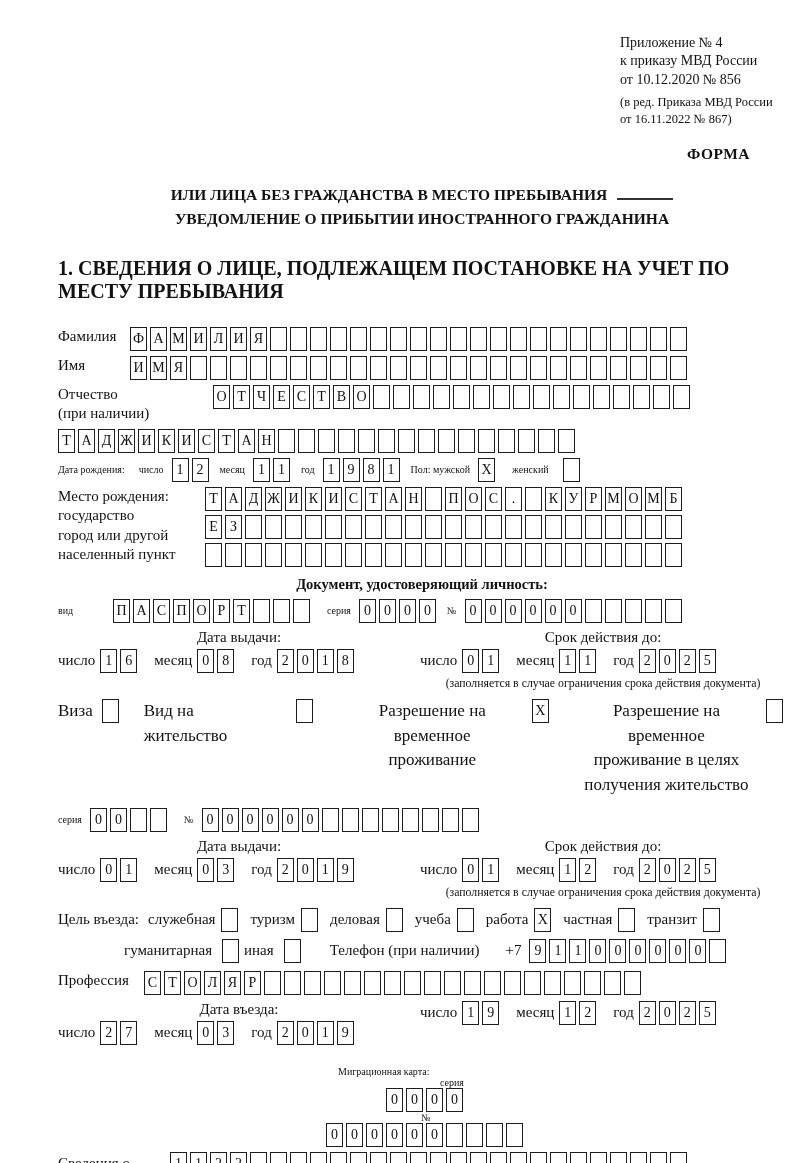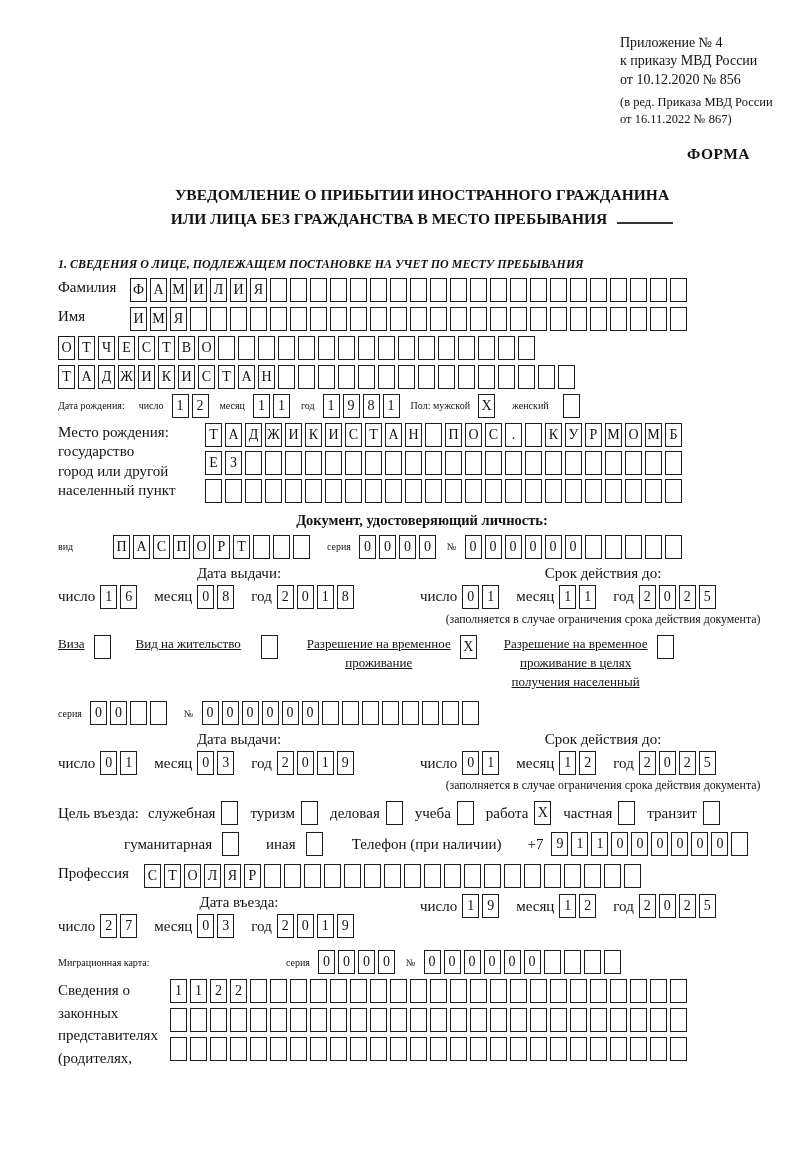--- a/index.html
+++ b/index.html
@@ -22,21 +22,21 @@
   }
 
   
   .hdr { margin-left:562px; width:230px; font-size:14px; line-height:1.32; }
   .hdr .sub { font-size:12.5px; margin-top:5px; line-height:1.3; }
   .forma { text-align:right; padding-right:36px; font-weight:bold; font-size:15.5px; margin-top:18px; letter-spacing:0.5px; }
 
   .title { text-align:center; font-weight:bold; font-size:15.5px; line-height:1.55; margin-top:20px; }
   .title-underline { display:inline-block; width:56px; border-bottom:2px solid #333; margin-left:10px; vertical-align:baseline; }
 
-  .sec-heading { font-weight:bold; font-size:12px; margin-top:26px; margin-bottom:6px;font-style:italic; }
+  .sec-heading { font-weight:bold; font-size:20px; margin-top:26px; margin-bottom:24px; }
 
   .frow { display:flex; align-items:flex-start; margin-bottom:5px; }
   .flabel { font-size:15px; line-height:1.3; flex:none; }
   .w70  { width:72px; }
   .w120 { width:123px; }
   .w150 { width:155px; }
   .w145 { width:147px; }
   .lbl { font-size:10px; flex:none; }
 
   .inline-row { display:flex; align-items:center; margin-bottom:5px; font-size:15px; }
@@ -52,21 +52,21 @@
   .dates-heading { text-align:center; font-size:15px; margin-bottom:3px; }
   .dateline { display:flex; align-items:center; font-size:15px; }
   .dateline .t { margin-right:5px; }
   .dateline .grp { margin-left:14px; display:flex; align-items:center; }
   .note { font-size:11.8px; text-align:center; margin-top:3px; }
 
   .intro { font-size:15px; line-height:1.55; margin-top:8px; }
 
   .opt-row { display:flex; align-items:flex-start; margin-top:8px; margin-bottom:10px; }
   .opt { display:flex; align-items:flex-start; }
-  .opt .optlabel { font-size:13px; line-height:1.45;text-decoration:underline; }
+  .opt .optlabel { font-size:17px; line-height:1.45; }
   .opt .optlabel.c { text-align:center; }
   .opt .boxes { margin-left:9px; margin-top:0; }
 
   .purpose-row { display:flex; align-items:center; font-size:15px; margin-bottom:7px; flex-wrap:nowrap; }
   .purpose-row .boxes { margin-left:6px; }
   .purpose-row .plabel { margin-left:9px; }
 
   .guard-row { display:flex; align-items:flex-start; margin-top:4px; }
   .guard-label { width:112px; flex:none; font-size:15px; line-height:1.5; }
   .guard-boxes > div.boxline { margin-bottom:5px; }
@@ -81,24 +81,24 @@
     <div>к приказу МВД России</div>
     <div>от 10.12.2020 № 856</div>
     <div class="sub">
       <div>(в ред. Приказа МВД России</div>
       <div>от 16.11.2022 № 867)</div>
     </div>
   </div>
   <div class="forma">ФОРМА</div>
 
   <div class="title">
-    <div>УВЕДОМЛЕНИЕ О ПРИБЫТИИ ИНОСТРАННОГО ГРАЖДАНИНА</div>
     <div>
       <span>ИЛИ ЛИЦА БЕЗ ГРАЖДАНСТВА В МЕСТО ПРЕБЫВАНИЯ</span><span class="title-underline"></span>
     </div>
+    <div>УВЕДОМЛЕНИЕ О ПРИБЫТИИ ИНОСТРАННОГО ГРАЖДАНИНА</div>
   </div>
 
   <div class="sec-heading">1. СВЕДЕНИЯ О ЛИЦЕ, ПОДЛЕЖАЩЕМ ПОСТАНОВКЕ НА УЧЕТ ПО МЕСТУ ПРЕБЫВАНИЯ</div>
 
   <div class="frow">
     <div class="flabel w70">Фамилия</div>
     <div class="boxes">
         <span class="cbox">Ф</span>
         <span class="cbox">А</span>
         <span class="cbox">М</span>
@@ -158,20 +158,24 @@
         <span class="cbox"></span>
         <span class="cbox"></span>
         <span class="cbox"></span>
         <span class="cbox"></span>
         <span class="cbox"></span>
         <span class="cbox"></span>
       </div>
   </div>
 
   <div class="frow">
+    <div class="flabel w150">
+      <div>Отчество</div>
+      <div>(при наличии)</div>
+    </div>
     <div class="boxes">
         <span class="cbox">О</span>
         <span class="cbox">Т</span>
         <span class="cbox">Ч</span>
         <span class="cbox">Е</span>
         <span class="cbox">С</span>
         <span class="cbox">Т</span>
         <span class="cbox">В</span>
         <span class="cbox">О</span>
         <span class="cbox"></span>
@@ -449,21 +453,21 @@
         <div>проживание</div>
       </span>
       <span class="boxes">
           <span class="cbox">X</span>
         </span>
     </div>
     <div class="opt" style="margin-left:24px;">
       <span class="optlabel c">
         <div>Разрешение на временное</div>
         <div>проживание в целях</div>
-        <div>получения населенный</div>
+        <div>получения жительство</div>
       </span>
       <span class="boxes">
           <span class="cbox"></span>
         </span>
     </div>
   </div>
 
   <div class="inline-row" style="margin-top:6px;">
     <span class="lbl">серия</span>
     <span class="boxes gap-s">
@@ -568,21 +572,21 @@
     <span class="plabel">транзит</span>
     <span class="boxes">
         <span class="cbox"></span>
       </span>
   </div>
   <div class="purpose-row" style="margin-left:66px;">
     <span>гуманитарная</span>
     <span class="boxes" style="margin-left:10px;">
         <span class="cbox"></span>
       </span>
-    <span class="plabel" style="margin-left:24px;">иная</span>
+    <span class="plabel" style="margin-left:2px;">иная</span>
     <span class="boxes" style="margin-left:10px;">
         <span class="cbox"></span>
       </span>
     <span class="plabel" style="margin-left:26px;">Телефон (при наличии)</span>
     <span class="plabel" style="margin-left:26px;">+7</span>
     <span class="boxes" style="margin-left:8px;">
         <span class="cbox">9</span>
         <span class="cbox">1</span>
         <span class="cbox">1</span>
         <span class="cbox">0</span>
@@ -665,21 +669,21 @@
         <span class="boxes">
             <span class="cbox">2</span>
             <span class="cbox">0</span>
             <span class="cbox">2</span>
             <span class="cbox">5</span>
           </span>
       </div>
     </div>
   </div>
 
-  <div class="inline-row" style="margin-top:12px;">
+  <div class="inline-row" style="margin-top:21px;flex-direction:column;">
     <span class="lbl" style="width:168px;">Миграционная карта:</span>
     <span class="lbl" style="margin-left:60px;">серия</span>
     <span class="boxes gap-s">
         <span class="cbox">0</span>
         <span class="cbox">0</span>
         <span class="cbox">0</span>
         <span class="cbox">0</span>
       </span>
     <span class="lbl gap-s">№</span>
     <span class="boxes gap-s">

